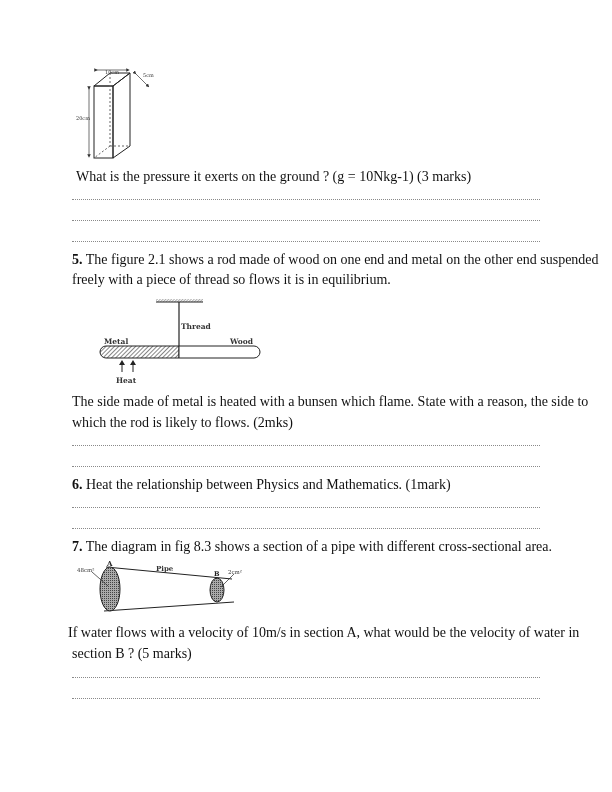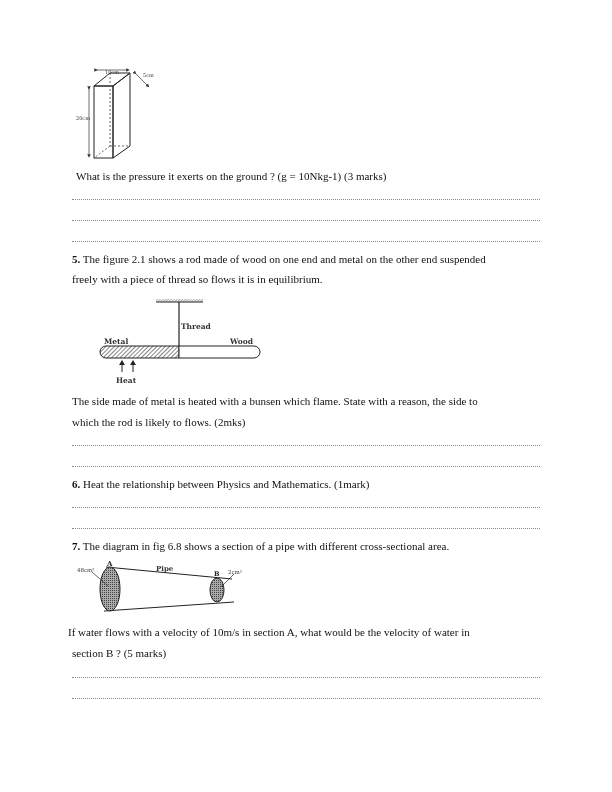--- a/index.html
+++ b/index.html
@@ -1,19 +1,19 @@
 <!DOCTYPE html>
 <html><head>
 <meta charset="utf-8">
 <style>
   html, body { margin: 0; padding: 0; background: #ffffff; }
   body { width: 612px; height: 792px; position: relative; overflow: hidden;
          font-family: "Liberation Serif", "DejaVu Serif", serif; color: #111; }
   .abs { position: absolute; }
-  .txt { font-size: 11px; line-height: 21px; white-space: nowrap; }
+  .txt { font-size: 14px; line-height: 21px; white-space: nowrap; }
   .txt b { font-weight: bold; }
   .dots { position: absolute; left: 72px; width: 468px; height: 0;
           border-top: 1px dotted #8a8a8a; }
   svg text { font-family: "DejaVu Serif", "Liberation Serif", serif; }
 </style>
 </head>
 <body>
 
 <svg class="abs" style="left:72px;top:68px" width="95" height="100" viewBox="0 0 95 100">
   <defs>
@@ -83,21 +83,21 @@
 
 <div class="abs txt" style="left:72px;top:391px">The side made of metal is heated with a bunsen which flame. State with a reason, the side to</div>
 <div class="abs txt" style="left:72px;top:412px">which the rod is likely to flows. (2mks)</div>
 <div class="dots" style="top:445px"></div>
 <div class="dots" style="top:466px"></div>
 
 <div class="abs txt" style="left:72px;top:474px"><b>6.</b> <span>Heat the relationship between Physics and Mathematics. (1mark)</span></div>
 <div class="dots" style="top:507px"></div>
 <div class="dots" style="top:528px"></div>
 
-<div class="abs txt" style="left:72px;top:536px"><b>7.</b> <span>The diagram in fig 6.8 shows a section of a pipe with different cross-sectional area.</span></div>
+<div class="abs txt" style="left:72px;top:536px"><b>7.</b> <span>The diagram in fig 8.3 shows a section of a pipe with different cross-sectional area.</span></div>
 
 <svg class="abs" style="left:74px;top:560px" width="170" height="56" viewBox="0 0 170 56">
   <defs>
     <pattern id="dots" width="2" height="2" patternUnits="userSpaceOnUse">
       <rect width="2" height="2" fill="#aaa"></rect>
       <rect width="1" height="1" fill="#444"></rect>
     </pattern>
   </defs>
   <line x1="32" y1="7" x2="158" y2="19" stroke="#222" stroke-width="1"></line>
   <line x1="30" y1="51" x2="160" y2="42" stroke="#222" stroke-width="1"></line>

